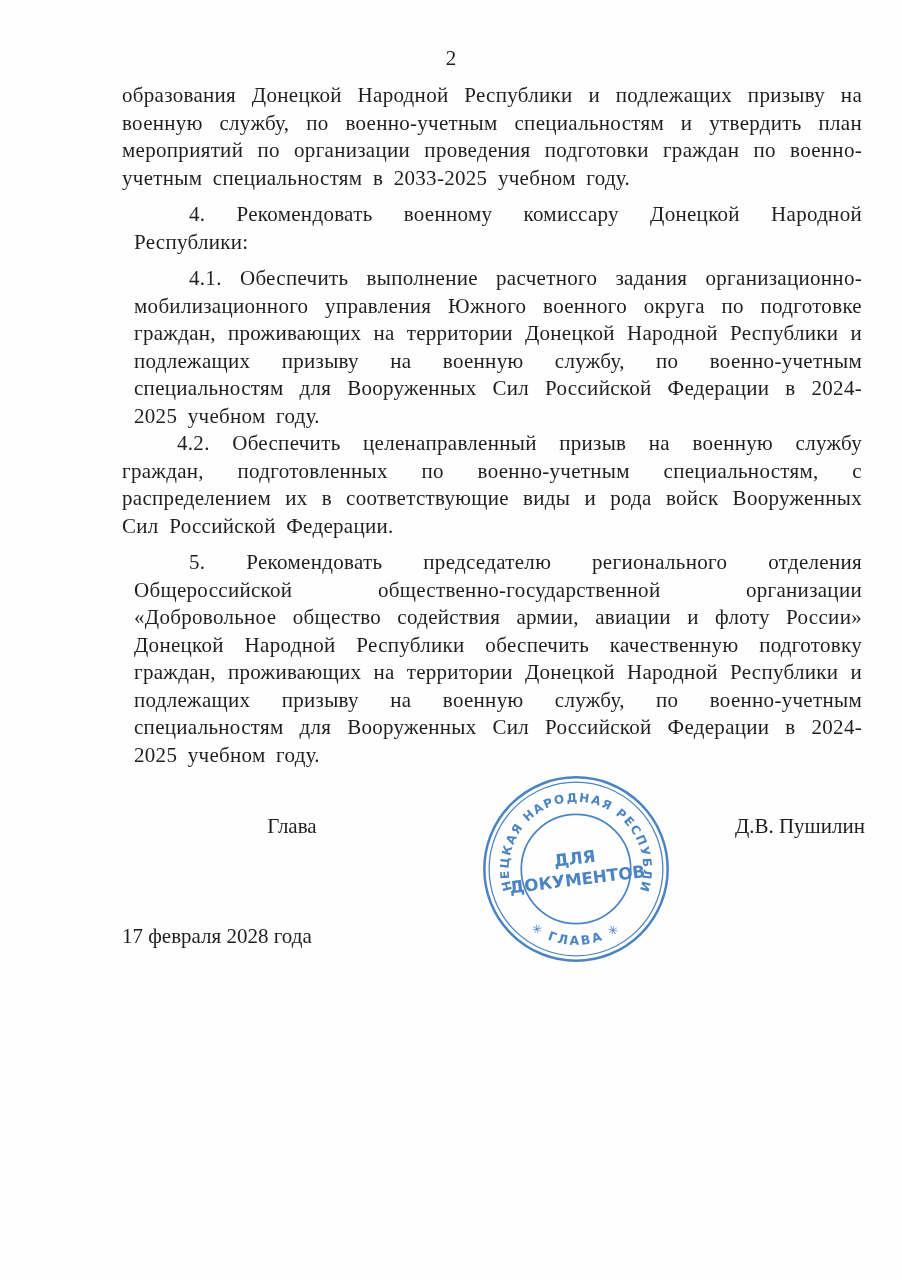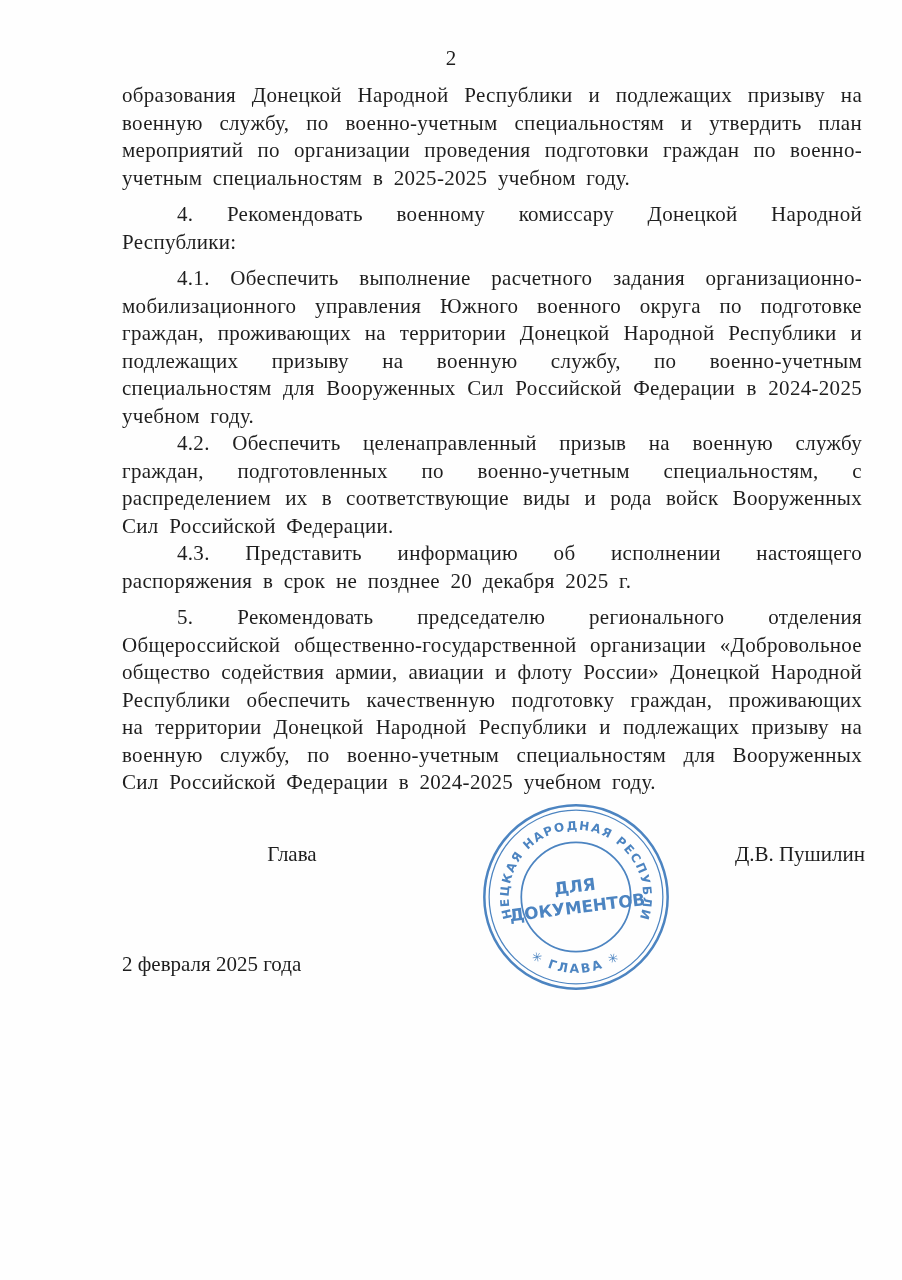--- a/index.html
+++ b/index.html
@@ -32,20 +32,21 @@
   }
   .body-text p {
     margin: 0;
     text-indent: 55px;
   }
   .body-text p.cont {
     text-indent: 0;
   }
   .body-text p.gap-top {
     margin-top: 9px;
+    margin-left: 12px;
   }
   .sig-row {
     position: relative;
     margin-top: 42px;
     padding: 0 37px 0 122px;
     display: flex;
     justify-content: space-between;
     align-items: flex-end;
     font-size: 21px;
   }
@@ -92,25 +93,24 @@
   }
 </style>
 </head>
 <body>
 
 <div class="page">
 
   <div class="page-number">2</div>
 
   <div class="body-text">
-    <p class="cont">образования Донецкой Народной Республики и подлежащих призыву на военную службу, по военно-учетным специальностям и утвердить план мероприятий по организации проведения подготовки граждан по военно-учетным специальностям в 2025-2025 учебном году.</p>
+    <p class="cont">образования Донецкой Народной Республики и подлежащих призыву на военную службу, по военно-учетным специальностям и утвердить план мероприятий по организации проведения подготовки граждан по военно-учетным специальностям в 2033-2025 учебном году.</p>
     <p class="gap-top">4. Рекомендовать военному комиссару Донецкой Народной Республики:</p>
     <p class="gap-top">4.1. Обеспечить выполнение расчетного задания организационно-мобилизационного управления Южного военного округа по подготовке граждан, проживающих на территории Донецкой Народной Республики и подлежащих призыву на военную службу, по военно-учетным специальностям для Вооруженных Сил Российской Федерации в 2024-2025 учебном году.</p>
     <p>4.2. Обеспечить целенаправленный призыв на военную службу граждан, подготовленных по военно-учетным специальностям, с распределением их в соответствующие виды и рода войск Вооруженных Сил Российской Федерации.</p>
-    <p>4.3. Представить информацию об исполнении настоящего распоряжения в срок не позднее 20 декабря 2025 г.</p>
     <p class="gap-top">5. Рекомендовать председателю регионального отделения Общероссийской общественно-государственной организации «Добровольное общество содействия армии, авиации и флоту России» Донецкой Народной Республики обеспечить качественную подготовку граждан, проживающих на территории Донецкой Народной Республики и подлежащих призыву на военную службу, по военно-учетным специальностям для Вооруженных Сил Российской Федерации в 2024-2025 учебном году.</p>
   </div>
 
   <div class="sig-row">
     <div class="sig-left">
       <div>Глава</div>
     </div>
     <div class="sig-name">Д.В. Пушилин</div>
 
     <svg class="stamp" viewBox="0 0 200 200" xmlns="http://www.w3.org/2000/svg" aria-hidden="true">
@@ -131,15 +131,15 @@
         <textPath href="#stamp-arc-bottom" startOffset="50%" text-anchor="middle">✳ ГЛАВА ✳</textPath>
       </text>
 
       <g transform="rotate(-7 100 100)">
         <text class="stamp-center-text" x="100" y="95" text-anchor="middle" fill="#3d7abc">ДЛЯ</text>
         <text class="stamp-center-text" x="100" y="117" text-anchor="middle" fill="#3d7abc">ДОКУМЕНТОВ</text>
       </g>
     </svg>
   </div>
 
-  <div class="date-line">2 февраля 2025 года</div>
+  <div class="date-line">17 февраля 2028 года</div>
 
 </div>
 
 </body></html>

